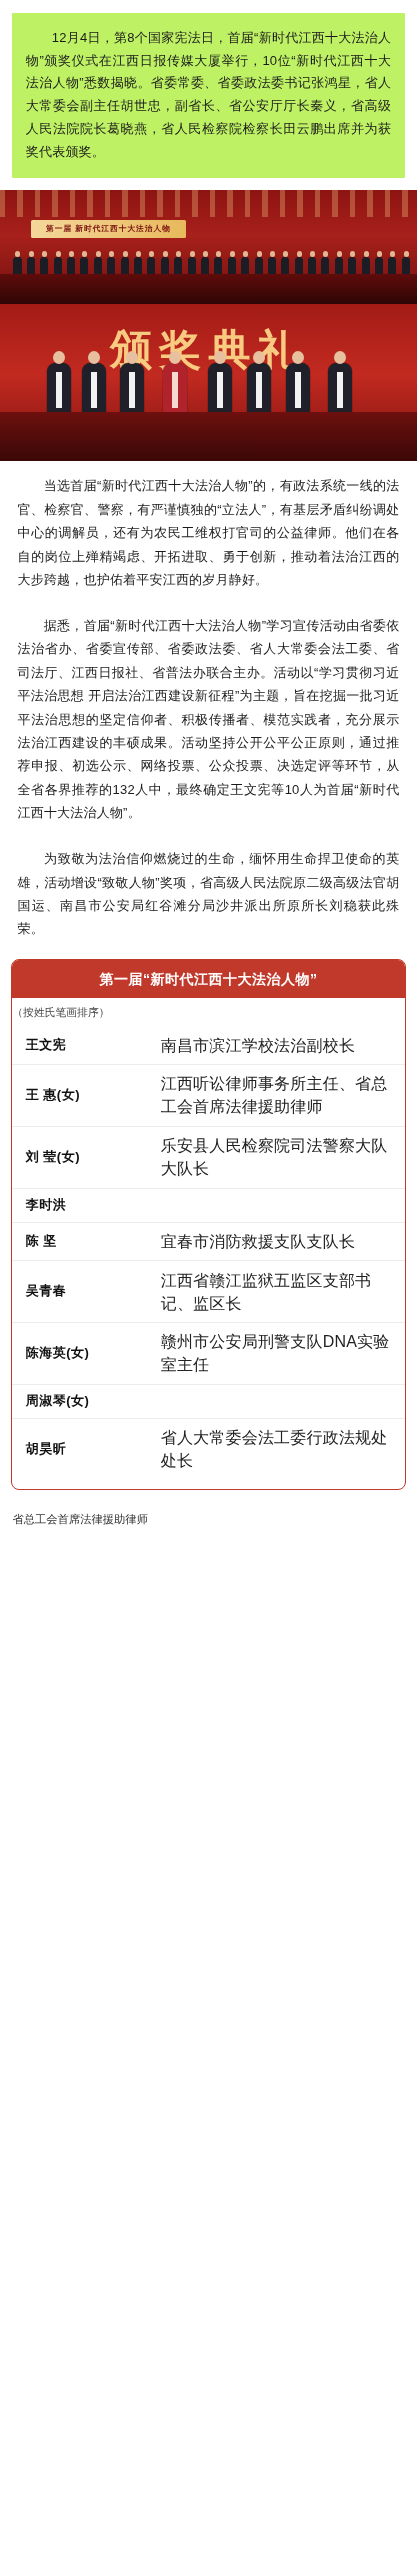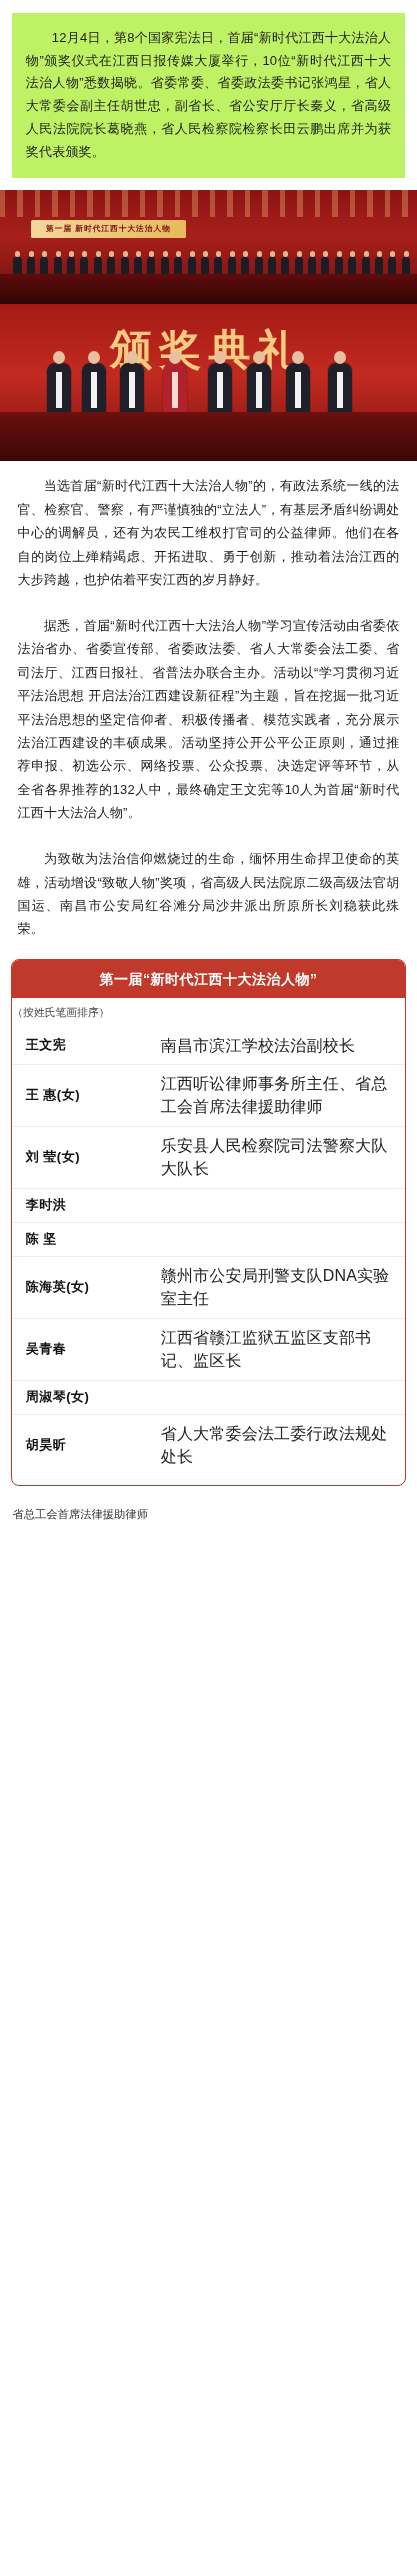--- a/index.html
+++ b/index.html
@@ -321,30 +321,31 @@
       </div>
       <div class="list-row">
         <div class="nm">刘  莹(女)</div>
         <div class="ti">乐安县人民检察院司法警察大队大队长</div>
       </div>
       <div class="list-row">
         <div class="nm">李时洪</div>
       </div>
       <div class="list-row">
         <div class="nm">陈  坚</div>
+        <div class="ti">宜春市消防救援支队支队长</div>
+      </div>
+      <div class="list-row">
+        <div class="nm">吴青春</div>
+        <div class="ti">江西省赣江监狱五监区支部书记、监区长</div>
       </div>
       <div class="list-row">
         <div class="nm">陈海英(女)</div>
         <div class="ti">赣州市公安局刑警支队DNA实验室主任</div>
       </div>
       <div class="list-row">
-        <div class="nm">吴青春</div>
-        <div class="ti">江西省赣江监狱五监区支部书记、监区长</div>
-      </div>
-      <div class="list-row">
         <div class="nm">周淑琴(女)</div>
       </div>
       <div class="list-row">
         <div class="nm">胡昊昕</div>
         <div class="ti">省人大常委会法工委行政法规处处长</div>
       </div>
     </div>
   </div>
 
   <div class="footer-bar">省总工会首席法律援助律师</div>

